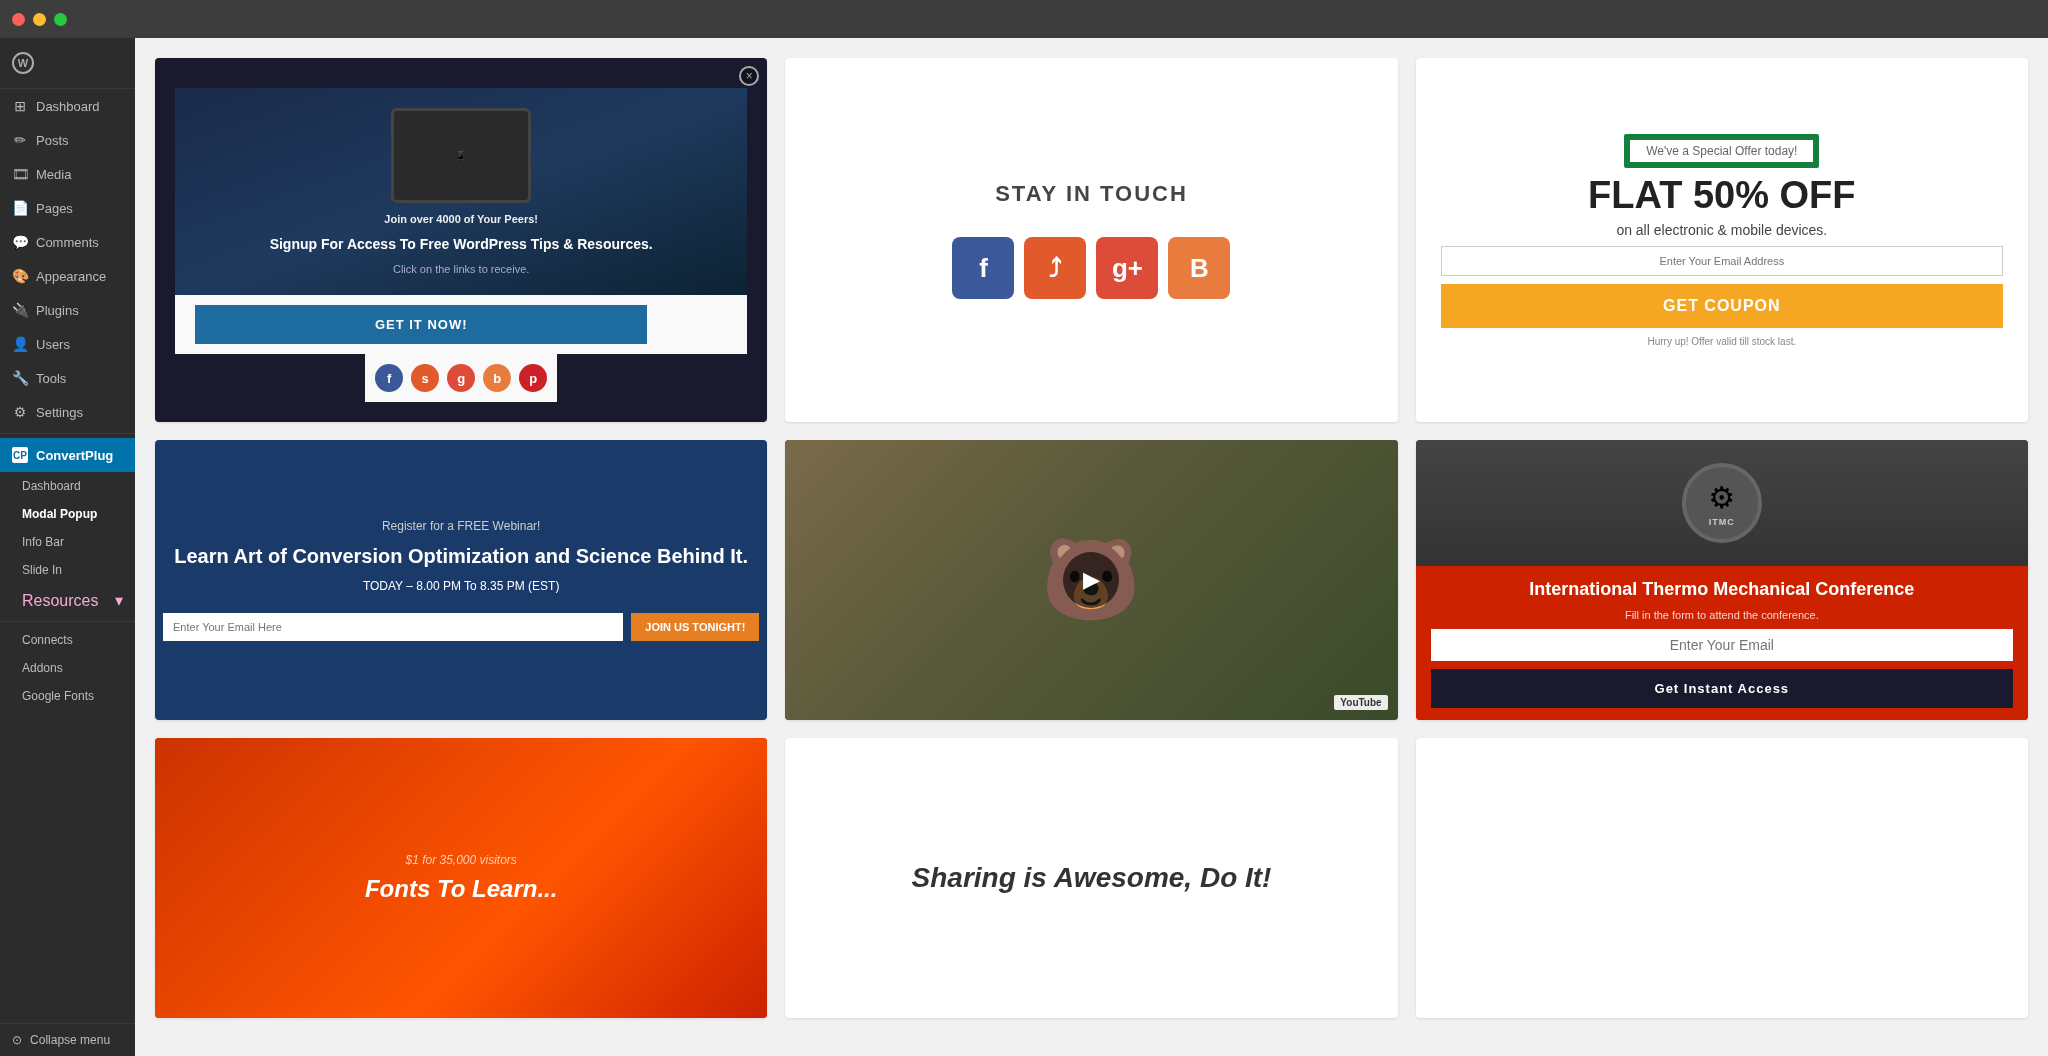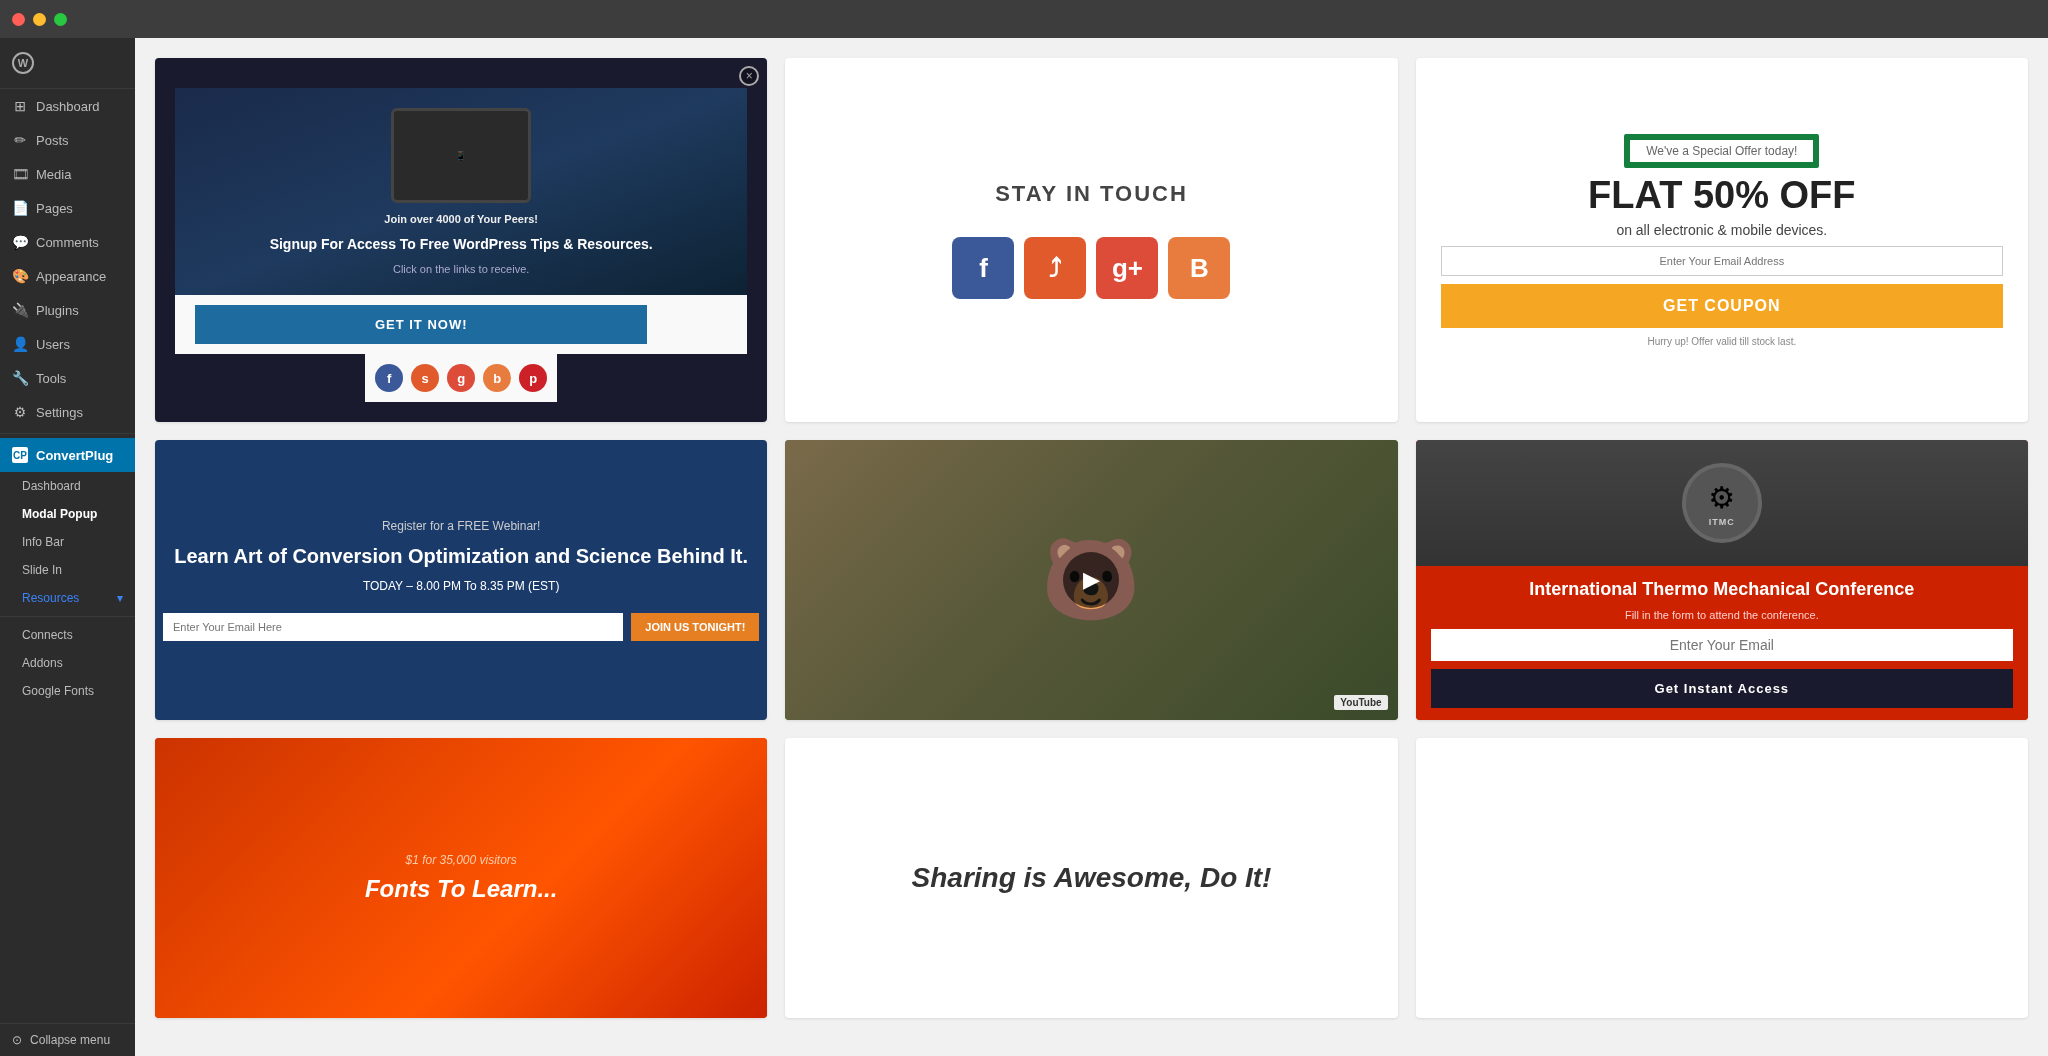--- a/index.html
+++ b/index.html
@@ -93,22 +93,22 @@
       font-size: 12px;
       color: #bbb;
       cursor: pointer;
     }
     .sub-menu-item.active { color: #fff; font-weight: 600; }
 
     .resources-item {
       display: flex;
       align-items: center;
       padding: 7px 12px 7px 22px;
-      font-size: 12px;
-      color: #3b82f6;
+      font-size: 16px;
+      color: #f9a8d4;
       cursor: pointer;
       justify-content: space-between;
     }
 
     .collapse-item {
       display: flex;
       align-items: center;
       padding: 9px 12px;
       gap: 8px;
       font-size: 12px;

